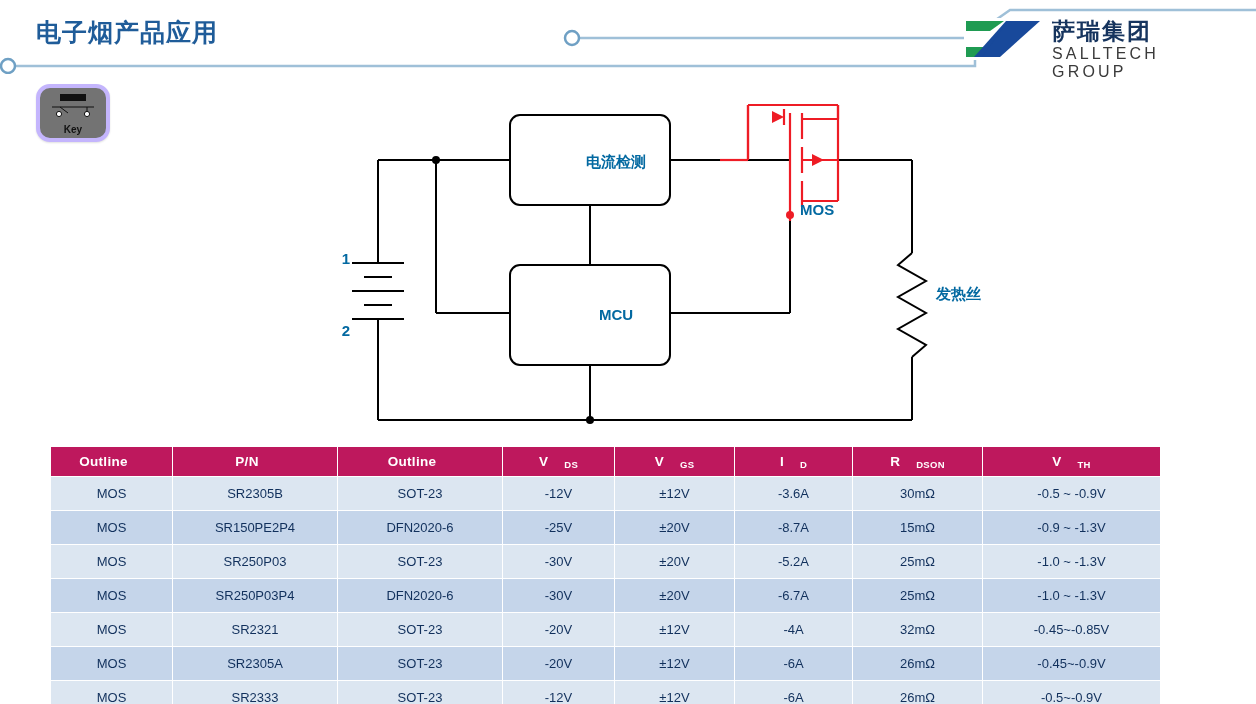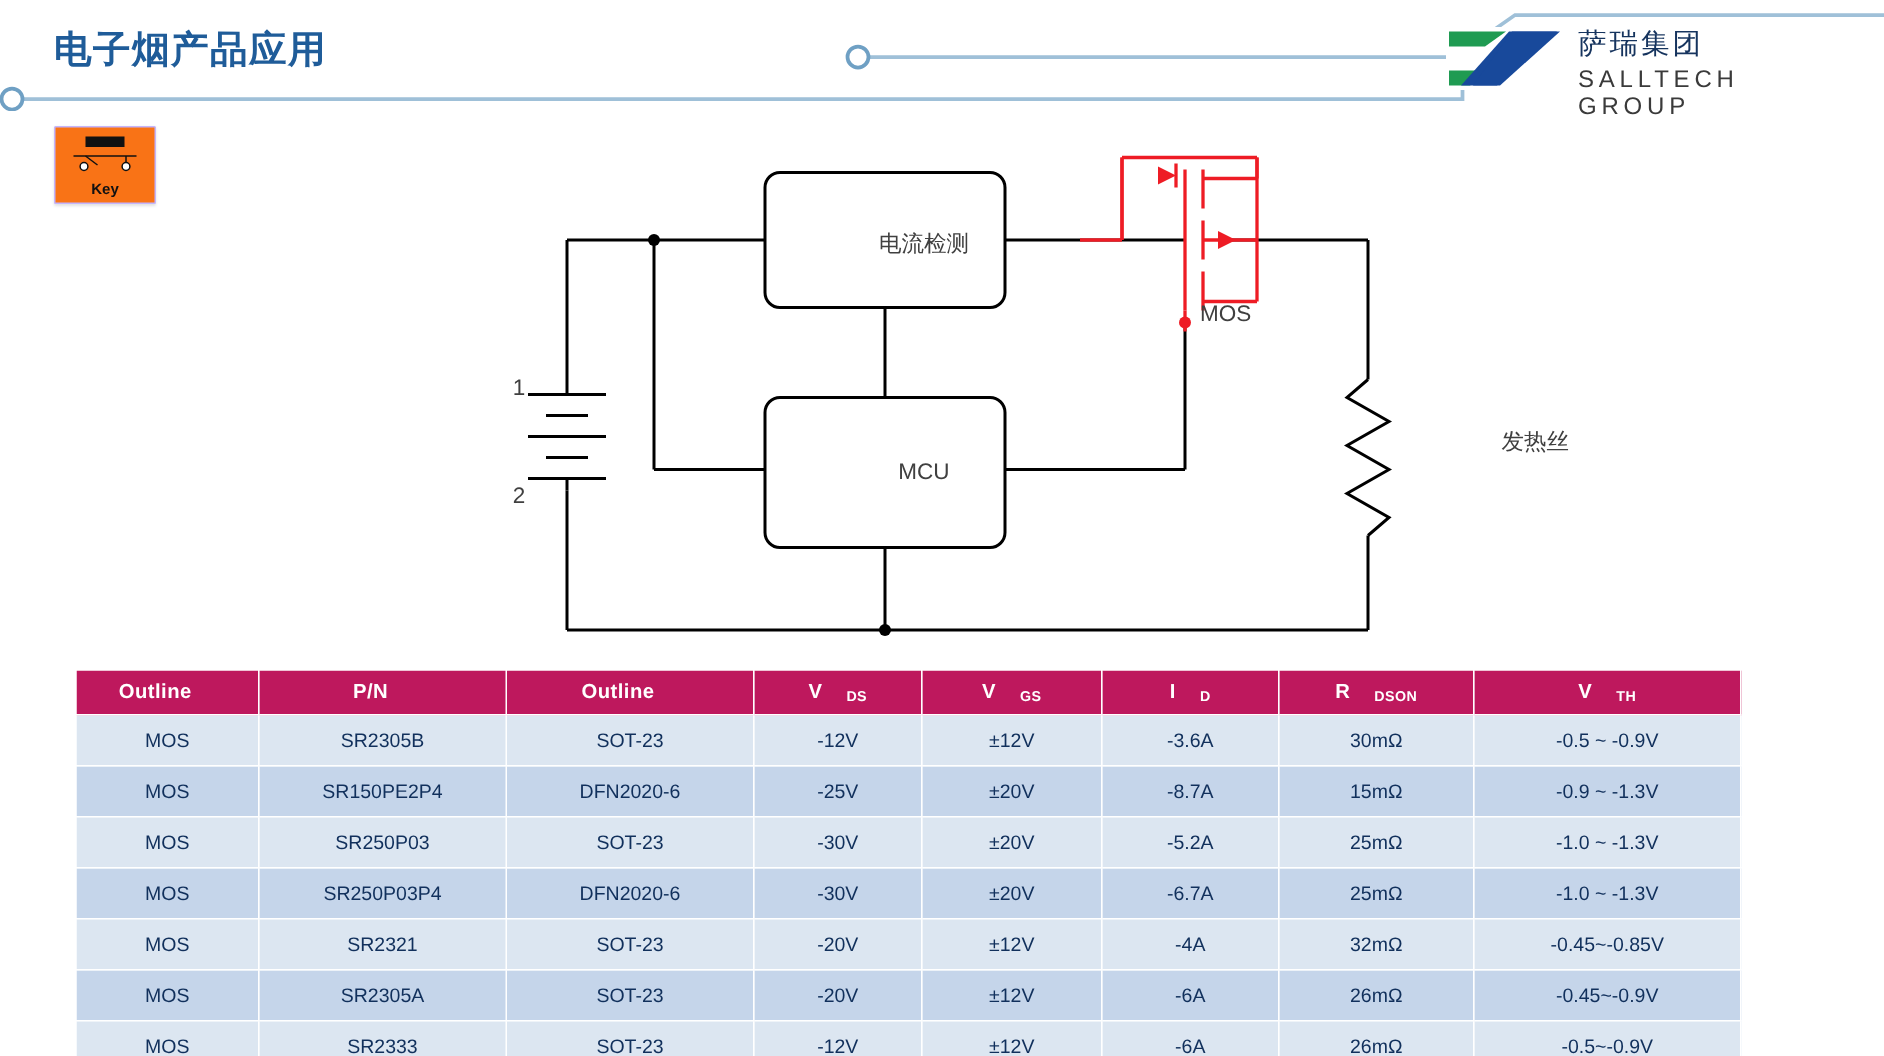--- a/index.html
+++ b/index.html
@@ -54,44 +54,44 @@
   .logo-mark {
     position: absolute;
     left: 0; top: 2px;
     width: 78px;
     height: 42px;
   }
   .logo-cn {
     position: absolute;
     left: 88px;
     top: 0px;
-    font-size: 19px;
-    font-weight: normal;
+    font-size: 23px;
+    font-weight: bold;
     color: #16345e;
     letter-spacing: 2px;
   }
   .logo-en {
     position: absolute;
     left: 88px;
     top: 29px;
     font-size: 16px;
     color: #3a3a3a;
     letter-spacing: 3.2px;
   }
 
   
   .key-badge {
     position: absolute;
     left: 36px;
     top: 84px;
     width: 66px;
     height: 50px;
-    border: 1px solid #c4b5fd;
-    border-radius: 1px;
-    background: #f97316;
+    border: 4px solid #c4b5fd;
+    border-radius: 14px;
+    background: #737373;
     box-shadow: 0 1px 2px rgba(0,0,0,.12);
   }
   .key-badge .kicon {
     position: absolute;
     left: 8px; top: 4px;
     width: 50px; height: 26px;
   }
   .key-badge .klabel {
     position: absolute;
     left: 0; right: 0;
@@ -123,28 +123,28 @@
   .circuit {
     position: absolute;
     left: 300px;
     top: 95px;
     width: 760px;
     height: 350px;
   }
   .blk-label {
     position: absolute;
     font-size: 15px;
-    font-weight: normal;
-    color: #404040;
+    font-weight: bold;
+    color: #0369a1;
     text-align: center;
   }
   #lbl-current { left: 236px; top: 58px; width: 160px; }
   #lbl-mcu     { left: 236px; top: 211px; width: 160px; }
   #lbl-mos     { left: 500px; top: 106px; width: 70px; text-align: left; }
-  #lbl-coil    { left: 636px; top: 190px; width: 110px; text-align: right; }
+  #lbl-coil    { left: 636px; top: 190px; width: 110px; text-align: left; }
   #lbl-p1      { left: 36px; top: 155px; width: 20px; }
   #lbl-p2      { left: 36px; top: 227px; width: 20px; }
 
   
   .table-wrap {
     position: absolute;
     left: 50px;
     top: 446px;
     width: 1110px;
   }

